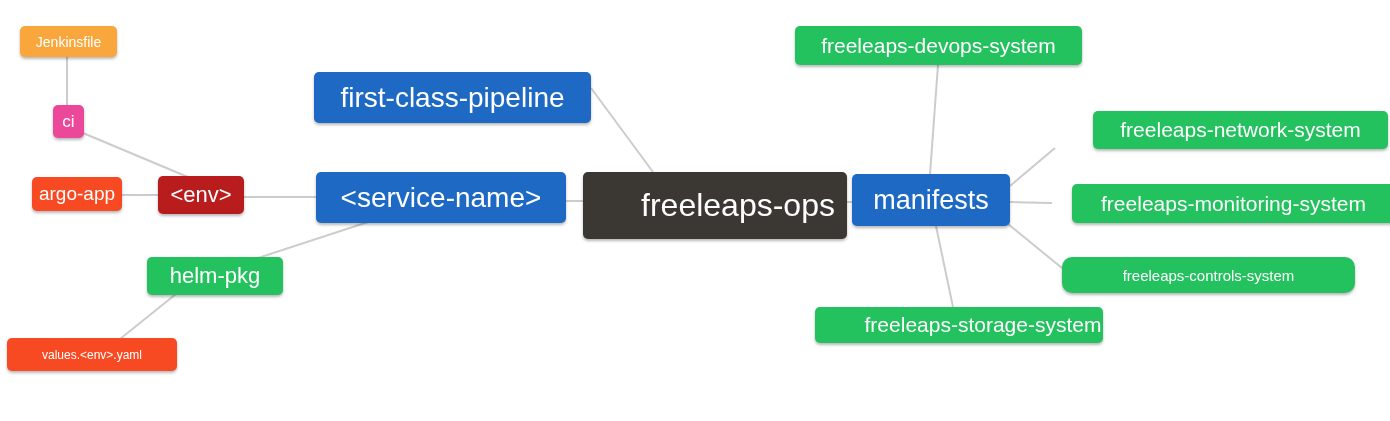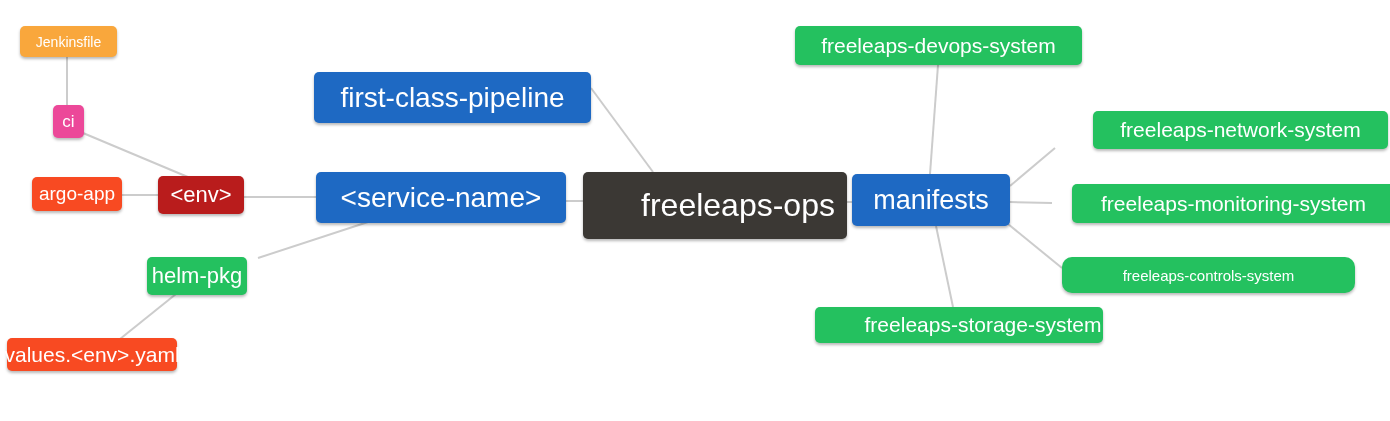--- a/index.html
+++ b/index.html
@@ -67,24 +67,24 @@
     </div>
     <div class="node" style="left: 53px; top: 105px; width: 31px; height: 33px; font-size: 17px; background: #ec4899; color: rgb(255, 255, 255);">
       <span class="node-label">ci</span>
     </div>
     <div class="node" style="left: 32px; top: 177px; width: 90px; height: 34px; font-size: 19px; background: rgb(248, 74, 34); color: rgb(255, 255, 255);">
       <span class="node-label">argo-app</span>
     </div>
     <div class="node" style="left: 158px; top: 176px; width: 86px; height: 38px; font-size: 22px; background: #b91c1c; color: rgb(255, 255, 255);">
       <span class="node-label">&lt;env&gt;</span>
     </div>
-    <div class="node" style="left: 147px; top: 257px; width: 100px; height: 38px; font-size: 22px; background: rgb(36, 193, 95); color: rgb(255, 255, 255);">
+    <div class="node" style="left: 147px; top: 257px; width: 136px; height: 38px; font-size: 22px; background: rgb(36, 193, 95); color: rgb(255, 255, 255);">
       <span class="node-label">helm-pkg</span>
     </div>
-    <div class="node" style="left: 7px; top: 338px; width: 170px; height: 33px; font-size: 21px; background: rgb(248, 74, 34); color: rgb(255, 255, 255);">
+    <div class="node" style="left: 7px; top: 338px; width: 170px; height: 33px; font-size: 12px; background: rgb(248, 74, 34); color: rgb(255, 255, 255);">
       <span class="node-label">values.&lt;env&gt;.yaml</span>
     </div>
     <div class="node" style="left: 314px; top: 37px; width: 277px; height: 51px; font-size: 28px; background: rgb(30, 105, 195); color: rgb(255, 255, 255); margin-top: 35px;">
       <span class="node-label">first-class-pipeline</span>
     </div>
     <div class="node" style="left: 316px; top: 172px; width: 250px; height: 51px; font-size: 28px; background: rgb(30, 105, 195); color: rgb(255, 255, 255);">
       <span class="node-label">&lt;service-name&gt;</span>
     </div>
     <div class="node" style="left: 583px; top: 172px; width: 264px; height: 67px; font-size: 32px; background: rgb(59, 56, 52); color: rgb(255, 255, 255); padding-left: 46px;">
       <span class="node-label">freeleaps-ops</span>

